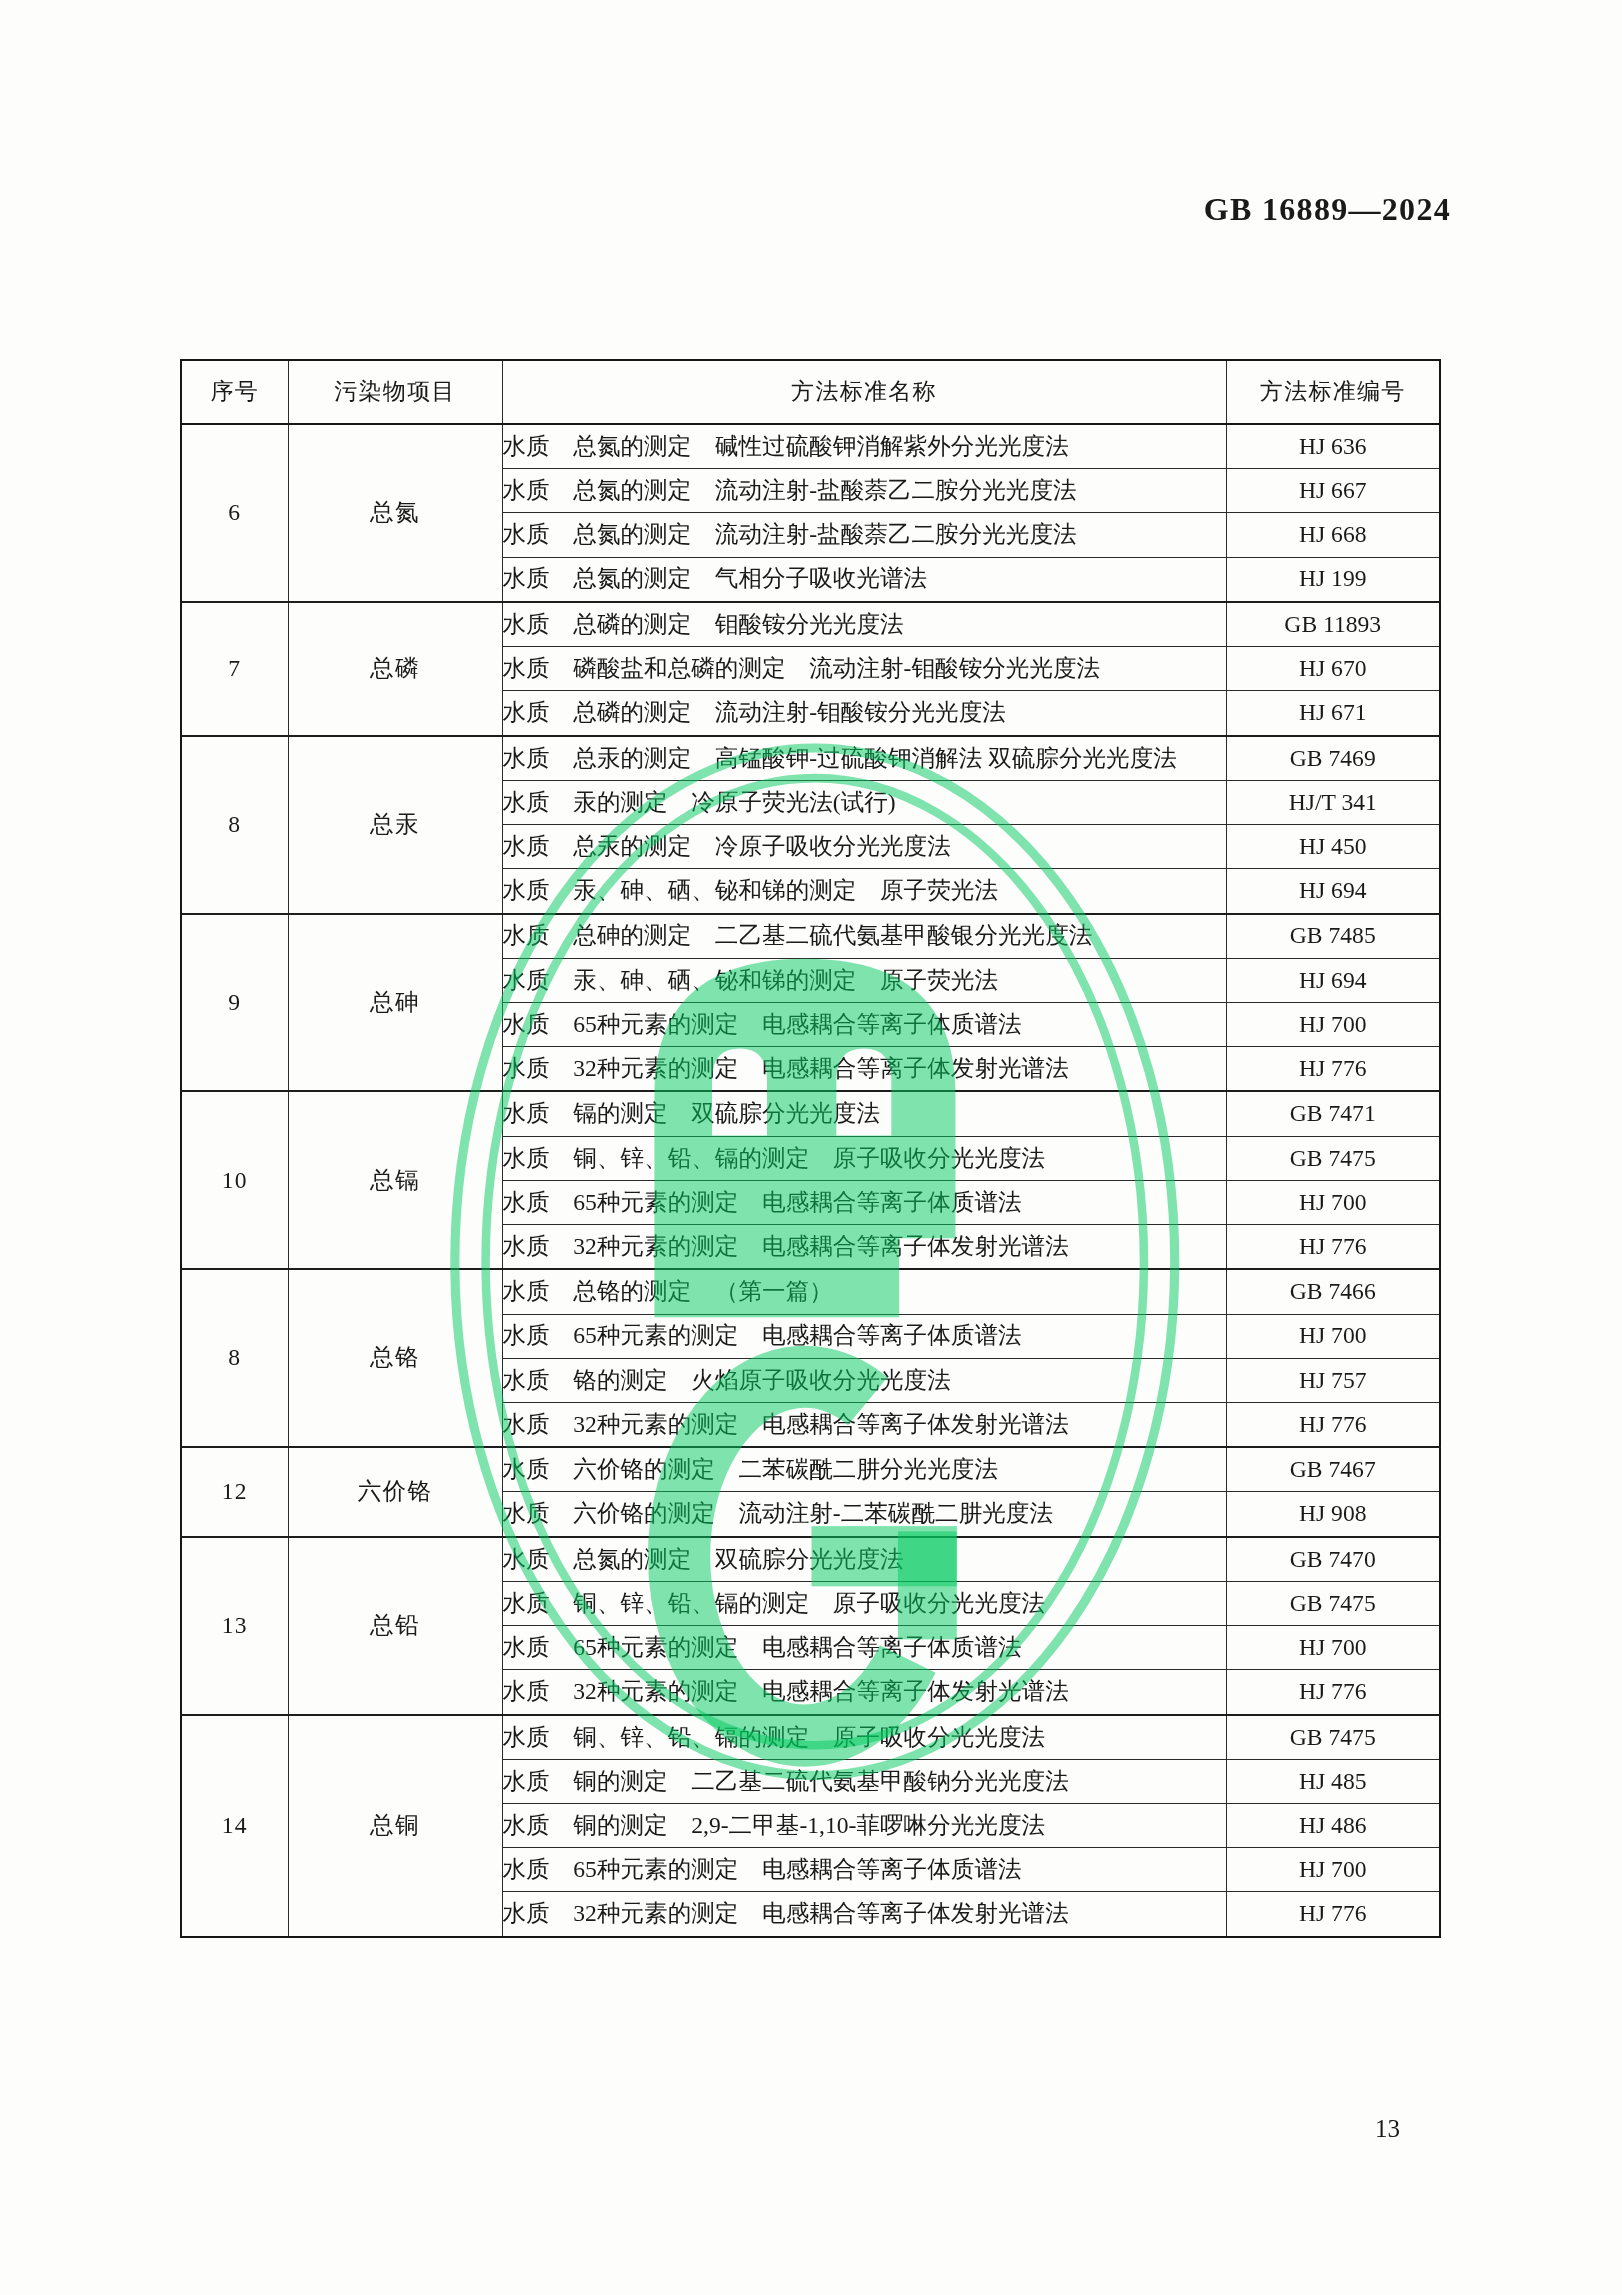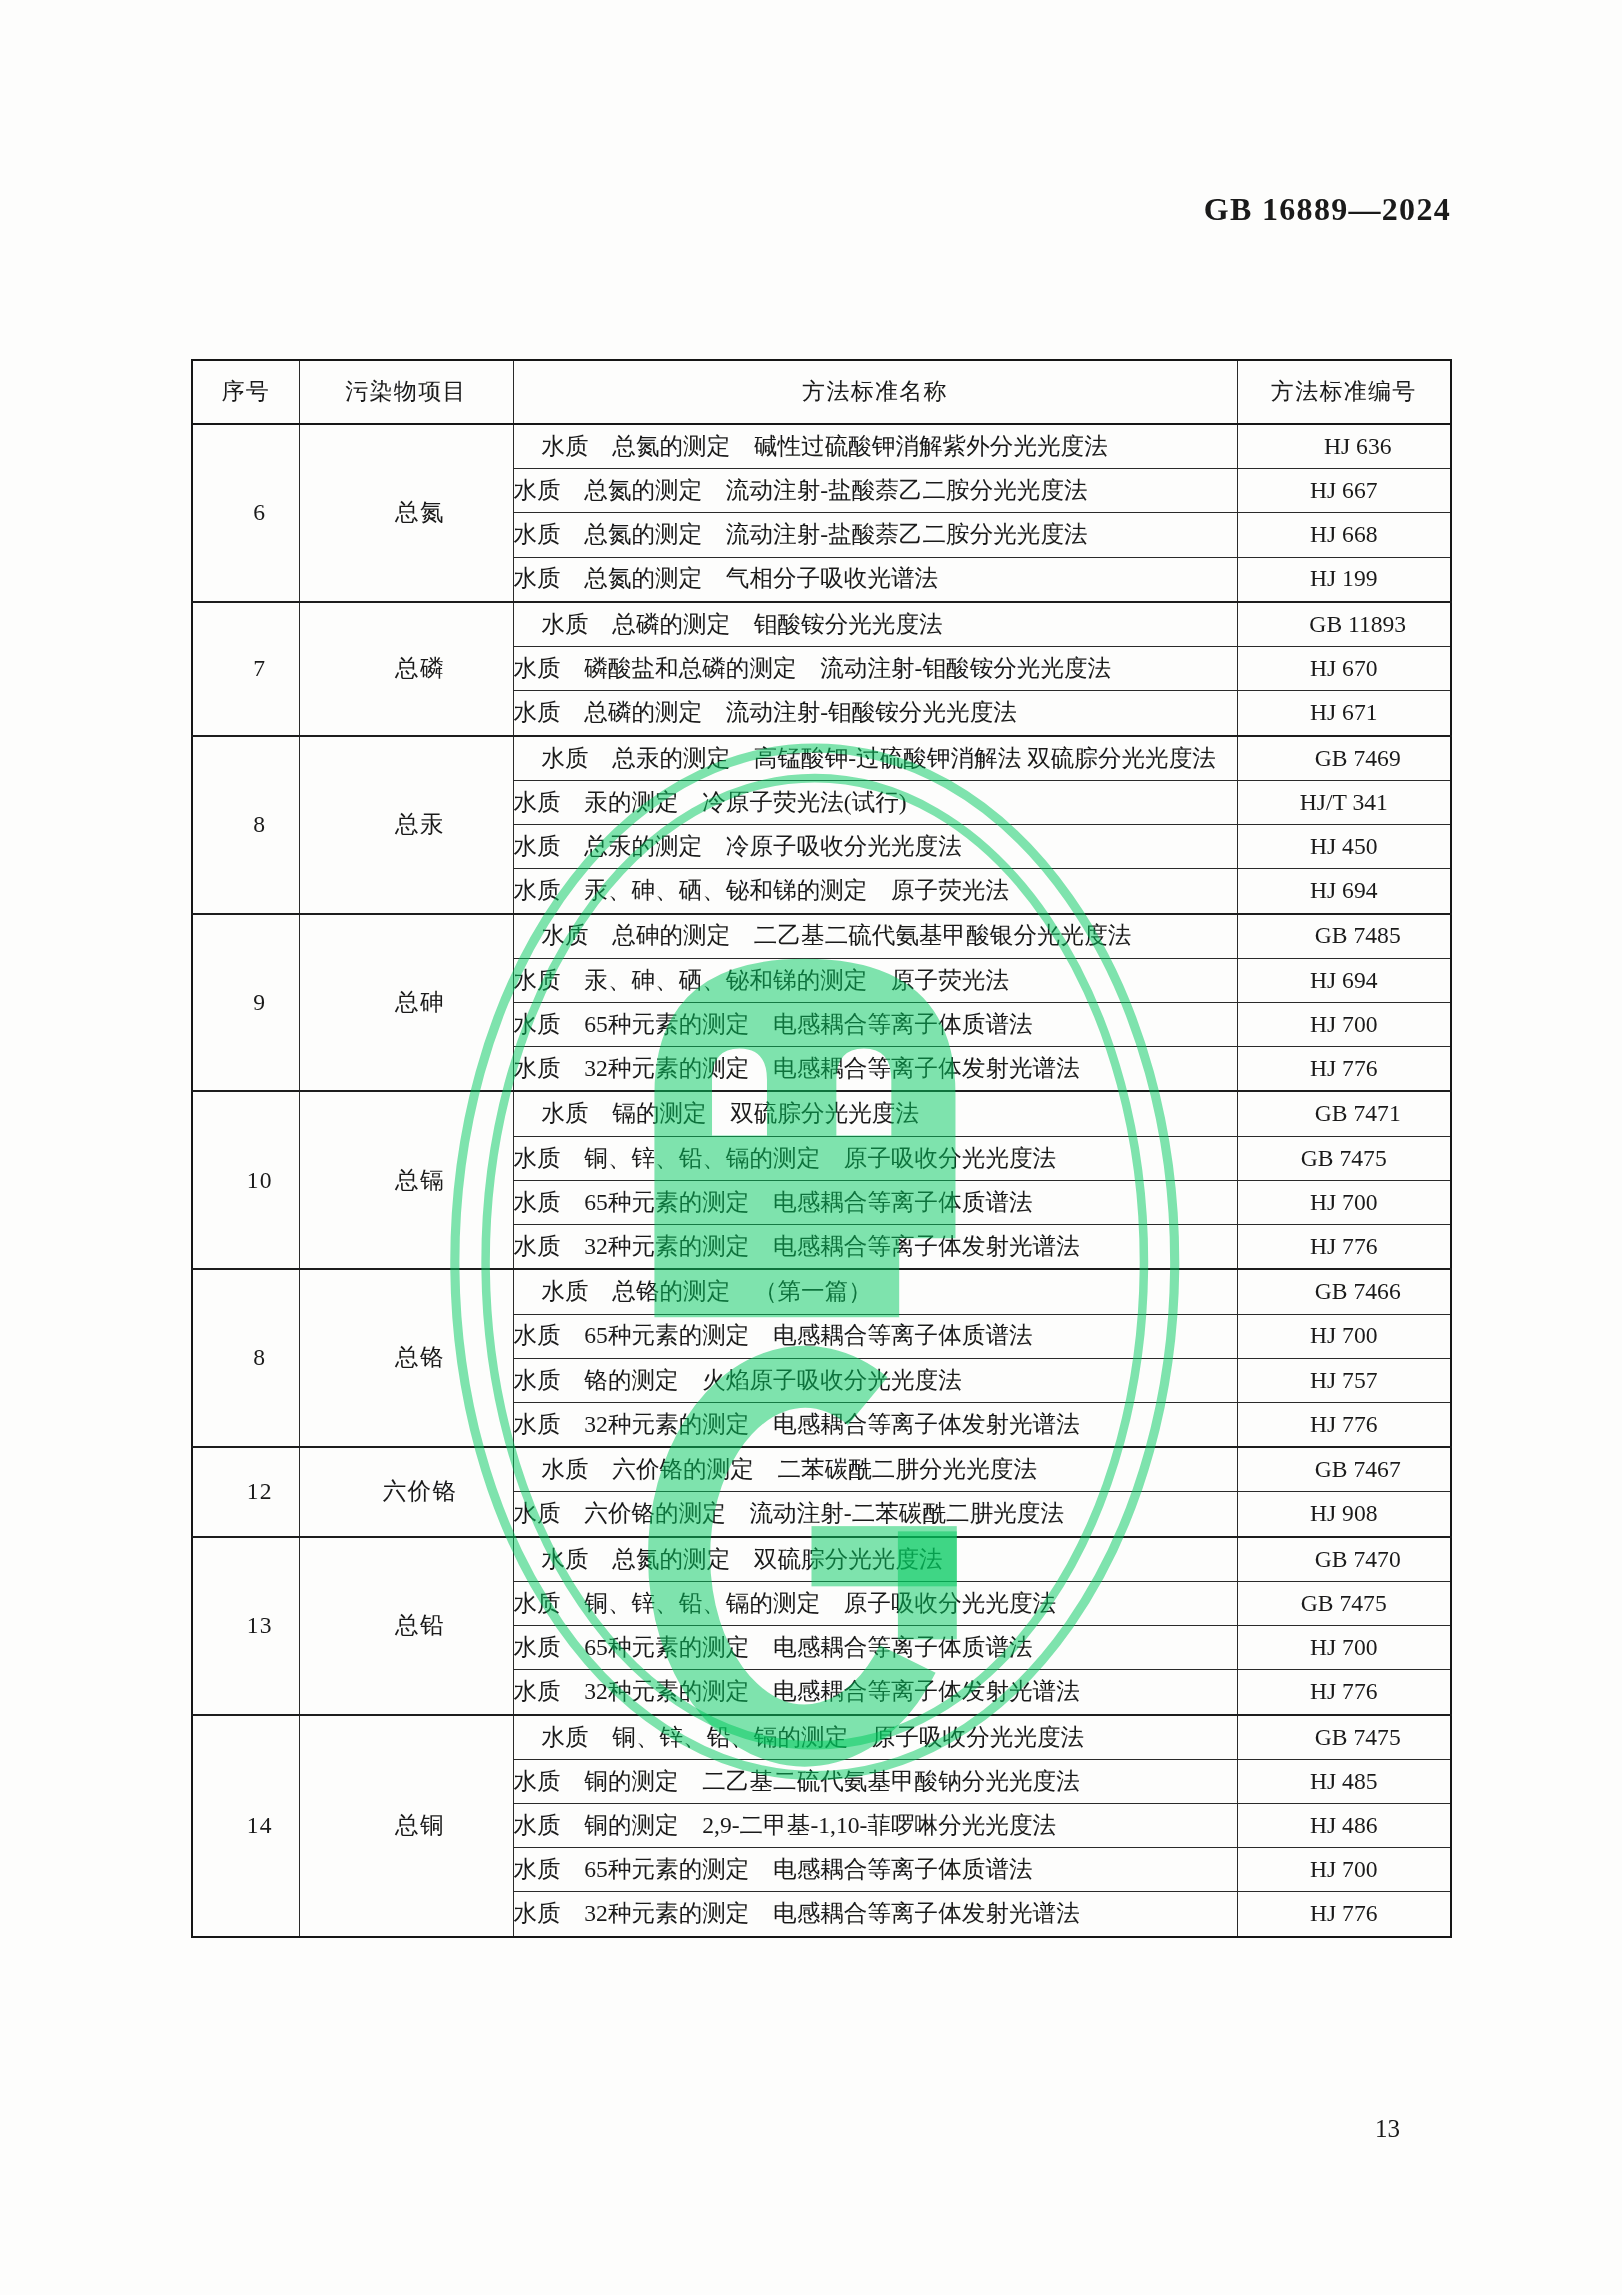--- a/index.html
+++ b/index.html
@@ -11,36 +11,36 @@
   .page{position:absolute;inset:0;}
   .std-code{
     position:absolute;top:191px;right:172px;
     font-size:32px;font-weight:600;letter-spacing:1.3px;white-space:nowrap;
   }
   .table-title{
     position:absolute;top:296px;left:191px;width:1258px;
     text-align:center;font-size:26px;font-weight:bold;letter-spacing:2px;
   }
   table.methods{
-    position:absolute;left:191px;top:359px;
+    position:absolute;left:180px;top:359px;
     width:1258px;height:1579px;
     border-collapse:collapse;table-layout:fixed;
     border:2.6px solid #161616;
   }
   table.methods th, table.methods td{
     border:1.3px solid #2a2a2a;
     font-size:23.6px;line-height:1.25;
     padding:0;vertical-align:middle;
     overflow:hidden;
   }
   table.methods thead th{
     height:62px;font-weight:normal;text-align:center;
     border-bottom:2.6px solid #161616;font-size:23px;letter-spacing:1.3px;
   }
-  tr.group-first td{border-top:2.6px solid #1d1d1d;padding-left:28px;}
+  tr.group-first td{border-top:2.6px solid #1d1d1d;}
   td.c-no, td.c-pol{text-align:center;letter-spacing:1.3px;}
   td.c-name{text-align:left;padding-left:37px;padding-right:13px;}
   td.c-code{text-align:center;font-size:22px;white-space:nowrap;}
   .page-number{
     position:absolute;top:2115px;left:1345px;width:85px;
     text-align:center;font-size:25px;
   }
   .watermark{
     position:absolute;inset:0;pointer-events:none;z-index:5;
   }

